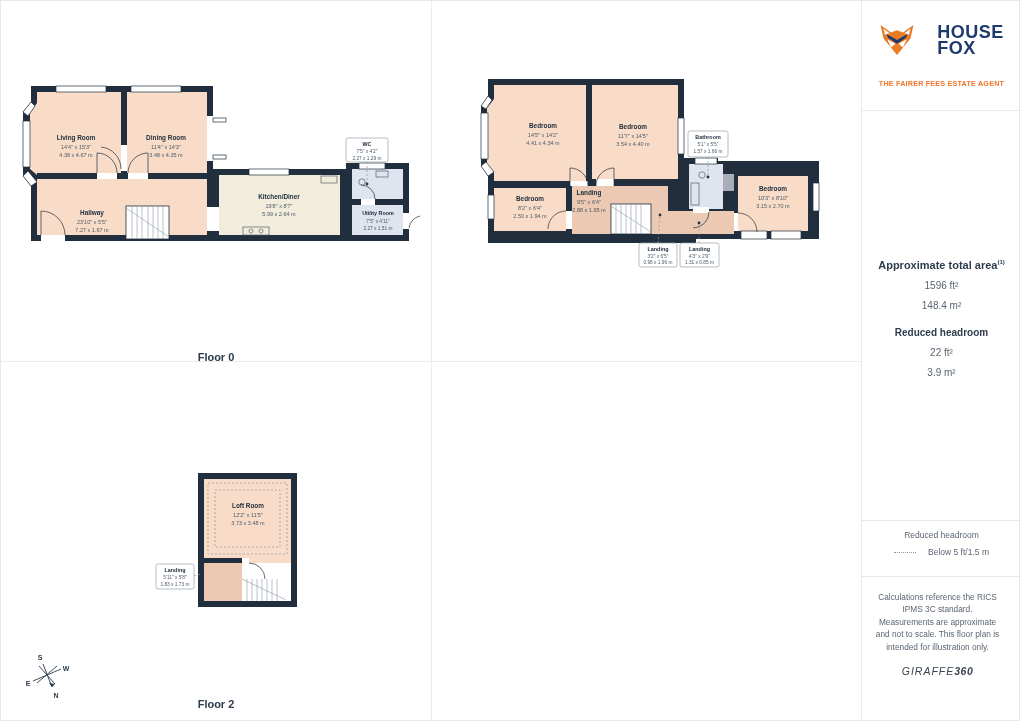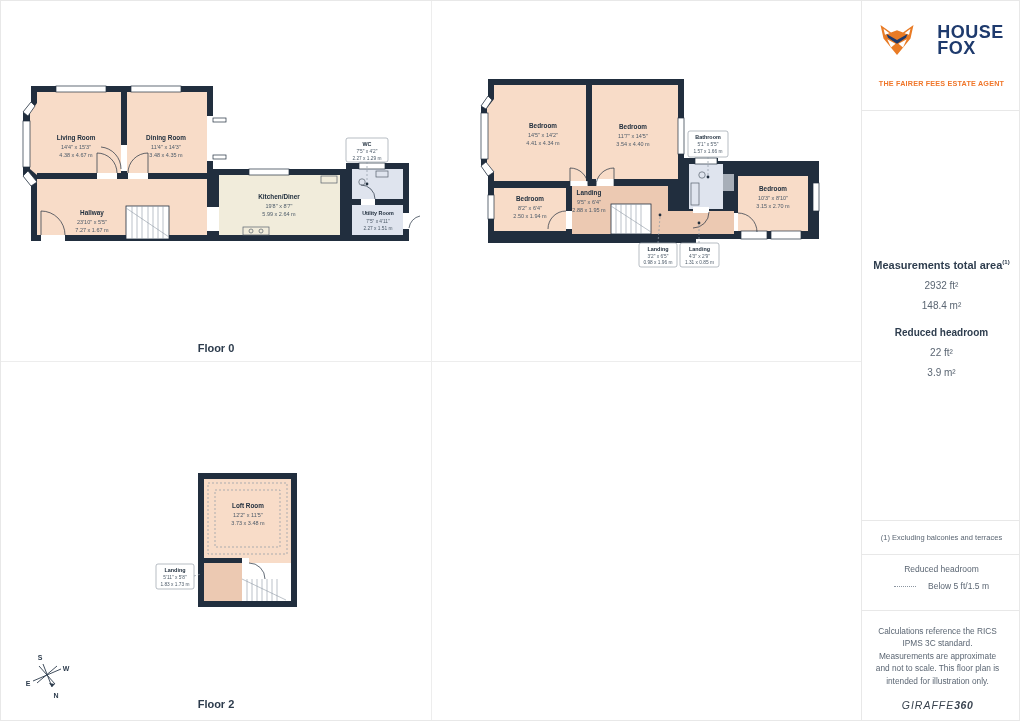--- a/index.html
+++ b/index.html
@@ -291,21 +291,21 @@
     <line class="cline" x1="42" y1="22" x2="14" y2="34"></line>
     <line class="cline" x1="20" y1="19" x2="36" y2="37"></line>
     <line class="cline" x1="38" y1="19" x2="18" y2="36"></line>
     <polygon fill="#2c3b4c" points="33,40 30,36 36,37"></polygon>
     <text class="ctext" x="21" y="13">S</text>
     <text class="ctext" x="47" y="24">W</text>
     <text class="ctext" x="9" y="39">E</text>
     <text class="ctext" x="37" y="51">N</text>
   </svg>
 
-  <div class="floor-label" style="left:0;top:341px">Floor 0</div>
+  <div class="floor-label" style="left:0;top:350px">Floor 0</div>
   <div class="floor-label" style="left:0;top:697px">Floor 2</div>
 
   <div class="sidebar">
     <div class="logo-block">
       <div class="logo-row">
         <svg width="36" height="34" viewBox="0 0 48 44">
           <path fill="#e97b25" d="M2,2 L16,12 L24,9 L32,12 L46,2 L42,20 L24,42 L6,20 Z"></path>
           <polygon fill="#ffffff" points="6,7 14,13 8,15"></polygon>
           <polygon fill="#ffffff" points="42,7 34,13 40,15"></polygon>
           <path fill="#1e3a6d" d="M10,14 L24,22 L38,14 L36,19 L24,27 L12,19 Z"></path>
@@ -314,29 +314,28 @@
         </svg>
         <div>
           <div class="logo-name">HOUSE</div>
           <div class="logo-name">FOX</div>
         </div>
       </div>
       <div class="tagline">THE FAIRER FEES ESTATE AGENT</div>
     </div>
 
     <div class="area-block">
-      <div class="area-title"><span>Measurements total area</span><sup>(1)</sup></div>
-      <div class="area-val">2932 ft²</div>
+      <div class="area-title"><span>Approximate total area</span><sup>(1)</sup></div>
+      <div class="area-val">1596 ft²</div>
       <div class="area-val">148.4 m²</div>
       <div class="area-sub">Reduced headroom</div>
       <div class="area-val">22 ft²</div>
       <div class="area-val">3.9 m²</div>
     </div>
 
-    <div class="footnote">(1) Excluding balconies and terraces</div>
 
     <div class="legend">
       <div class="legend-title">Reduced headroom</div>
       <div class="legend-row">
         <span class="dotted"></span>
         <span>Below 5 ft/1.5 m</span>
       </div>
     </div>
 
     <div class="disclaimer-block">

